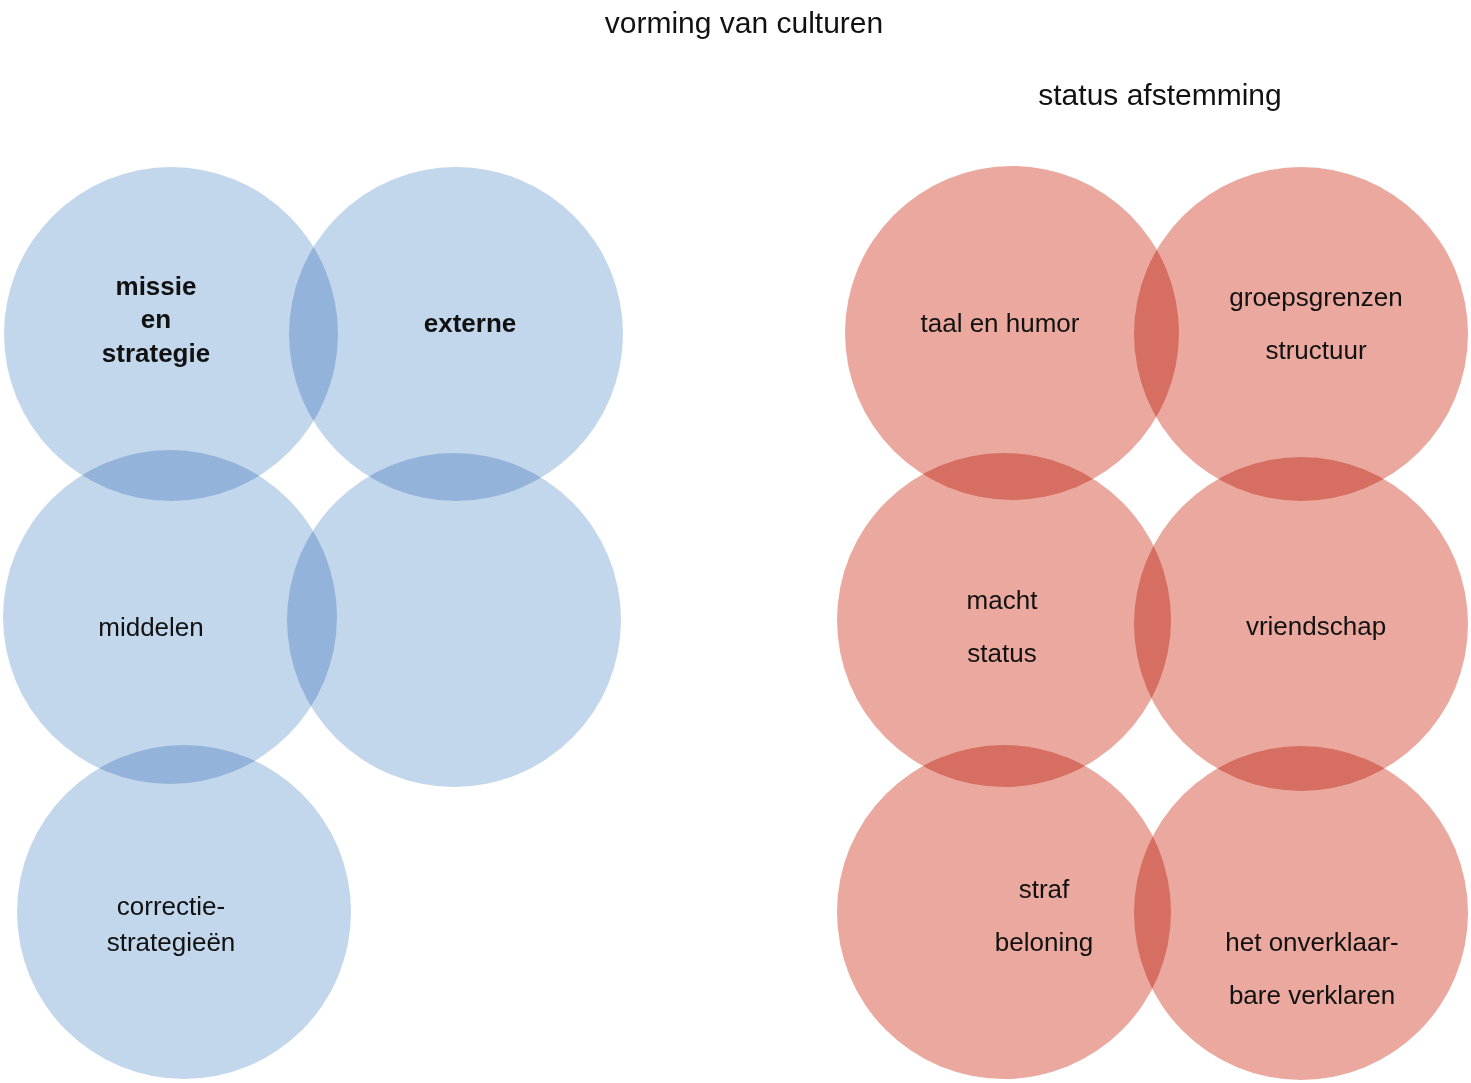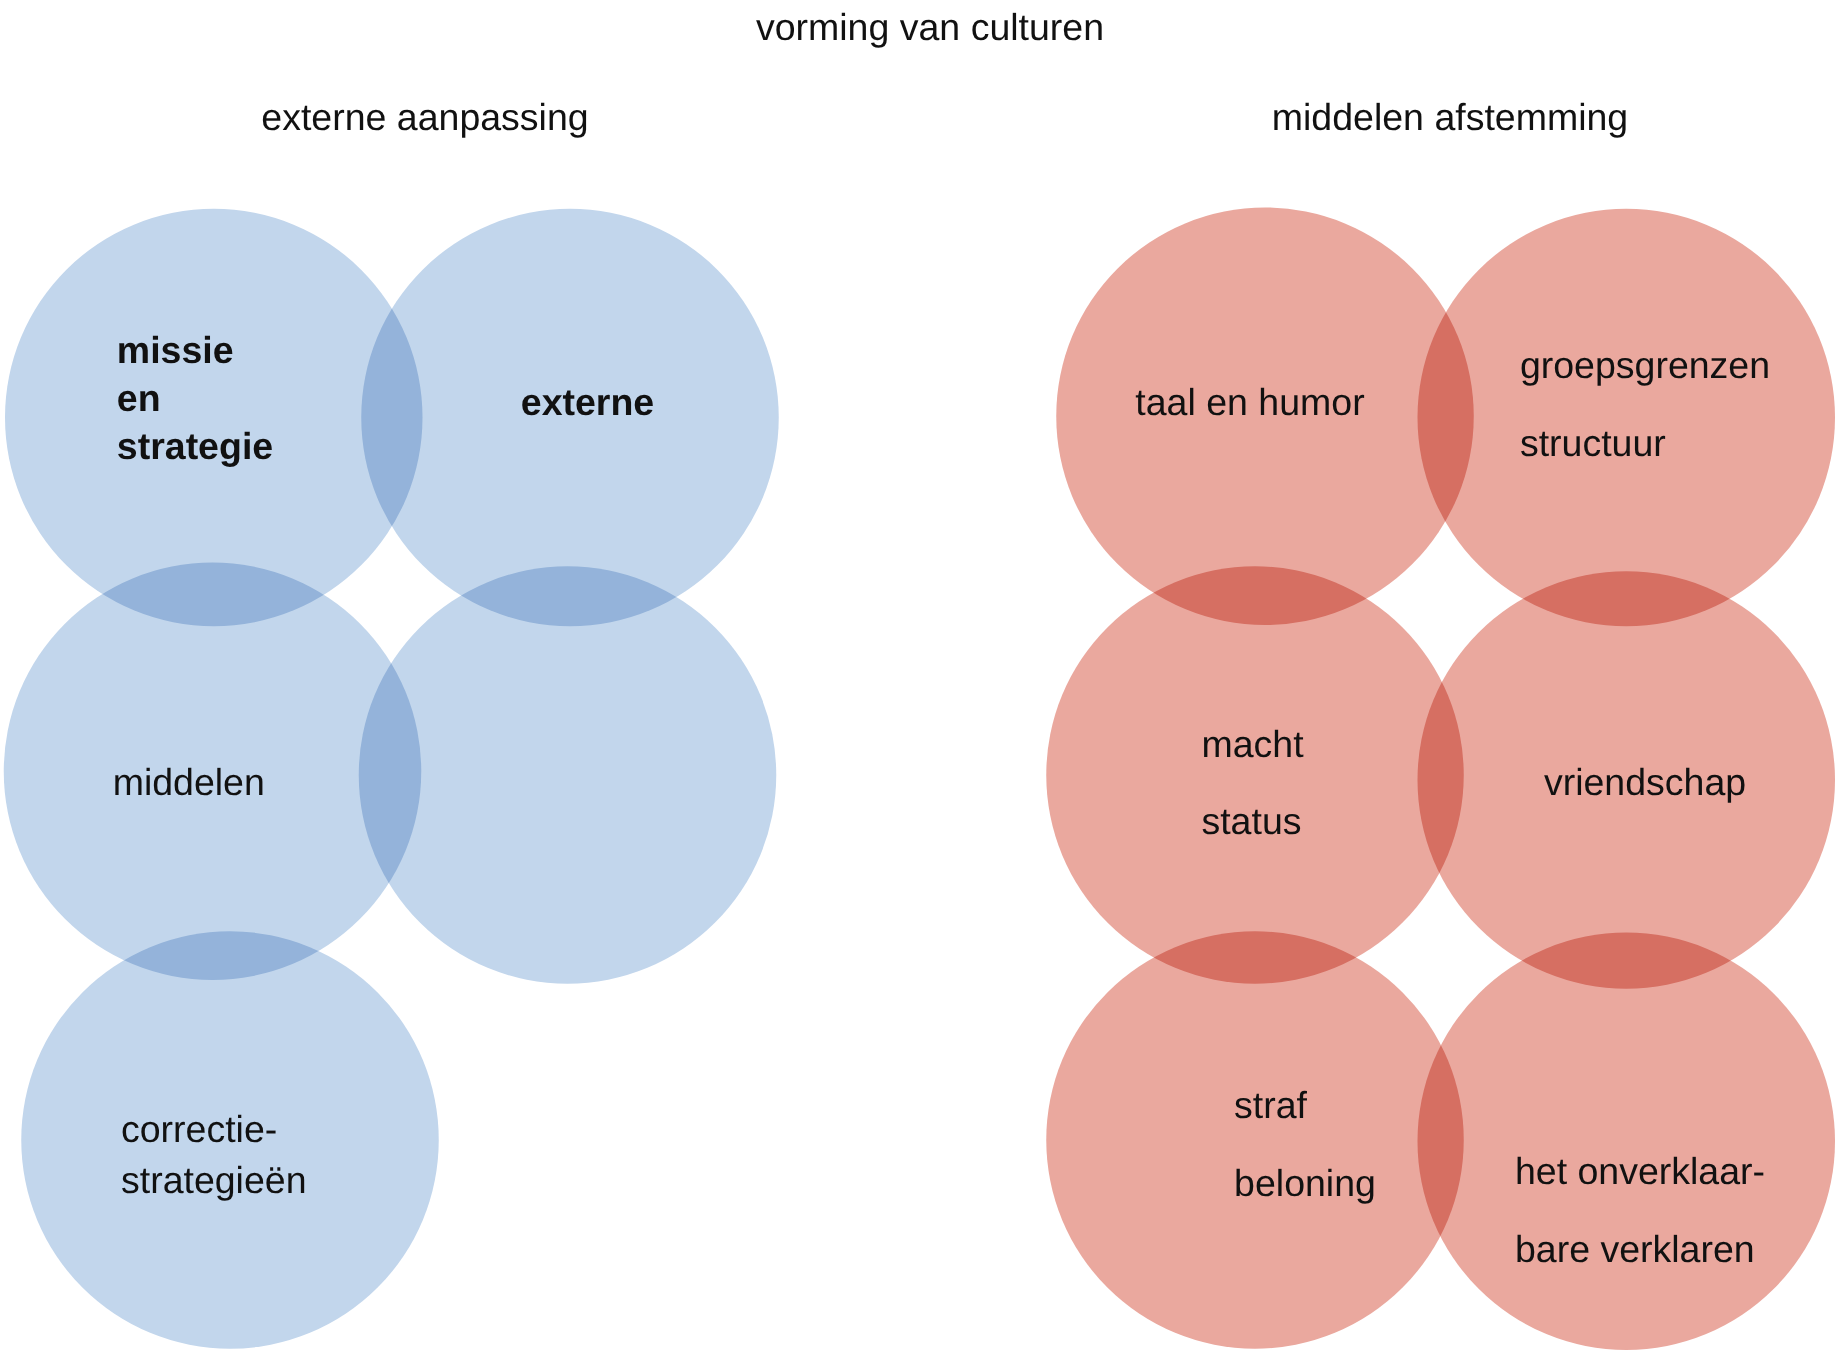--- a/index.html
+++ b/index.html
@@ -27,40 +27,39 @@
     height: 334px;
     border-radius: 50%;
     mix-blend-mode: multiply; 
   }
   .circle.blue { background: var(--blue-circle, #c2d6ec); }
   .circle.red  { background: var(--red-circle,  #eaa89e); }
 
   .label {
     position: absolute;
     transform: translate(-50%, -50%);
-    text-align: left;
-    font-size: 30px;
+    text-align: center;
+    font-size: 26px;
     color: var(--text, #111111);
     white-space: nowrap;
     line-height: 1.4;
   }
   .label span { display: block; }
   .label.bold { font-weight: bold; }
   .lines-tight   { line-height: 1.28; }
   .lines-compact { line-height: 1.38; }
   .lines-wide    { line-height: 2.05; }
 </style>
 </head>
 <body style="--background: #ffffff; --text: #111111; --blue-circle: #c2d6ec; --blue-overlap: #95b8dd; --red-circle: #eaa89e; --red-overlap: #d8715e;">
 
 <div class="canvas">
 
   <div class="title" style="left:744px; top:23px">vorming van culturen</div>
-  <div class="group-header" style="left:340px; top:95px">externe aanpassing</div>
-  <div class="group-header" style="left:1160px; top:95px">middelen afstemming</div>
+  <div class="group-header" style="left:1160px; top:95px">status afstemming</div>
 
   <div class="circle blue" style="left:4px;    top:167px"></div>
   <div class="circle blue" style="left:289px;  top:167px"></div>
   <div class="circle blue" style="left:3px;    top:450px"></div>
   <div class="circle blue" style="left:287px;  top:453px"></div>
   <div class="circle blue" style="left:17px;   top:745px"></div>
 
   <div class="circle red" style="left:845px;  top:166px"></div>
   <div class="circle red" style="left:1134px; top:167px"></div>
   <div class="circle red" style="left:837px;  top:453px"></div>

